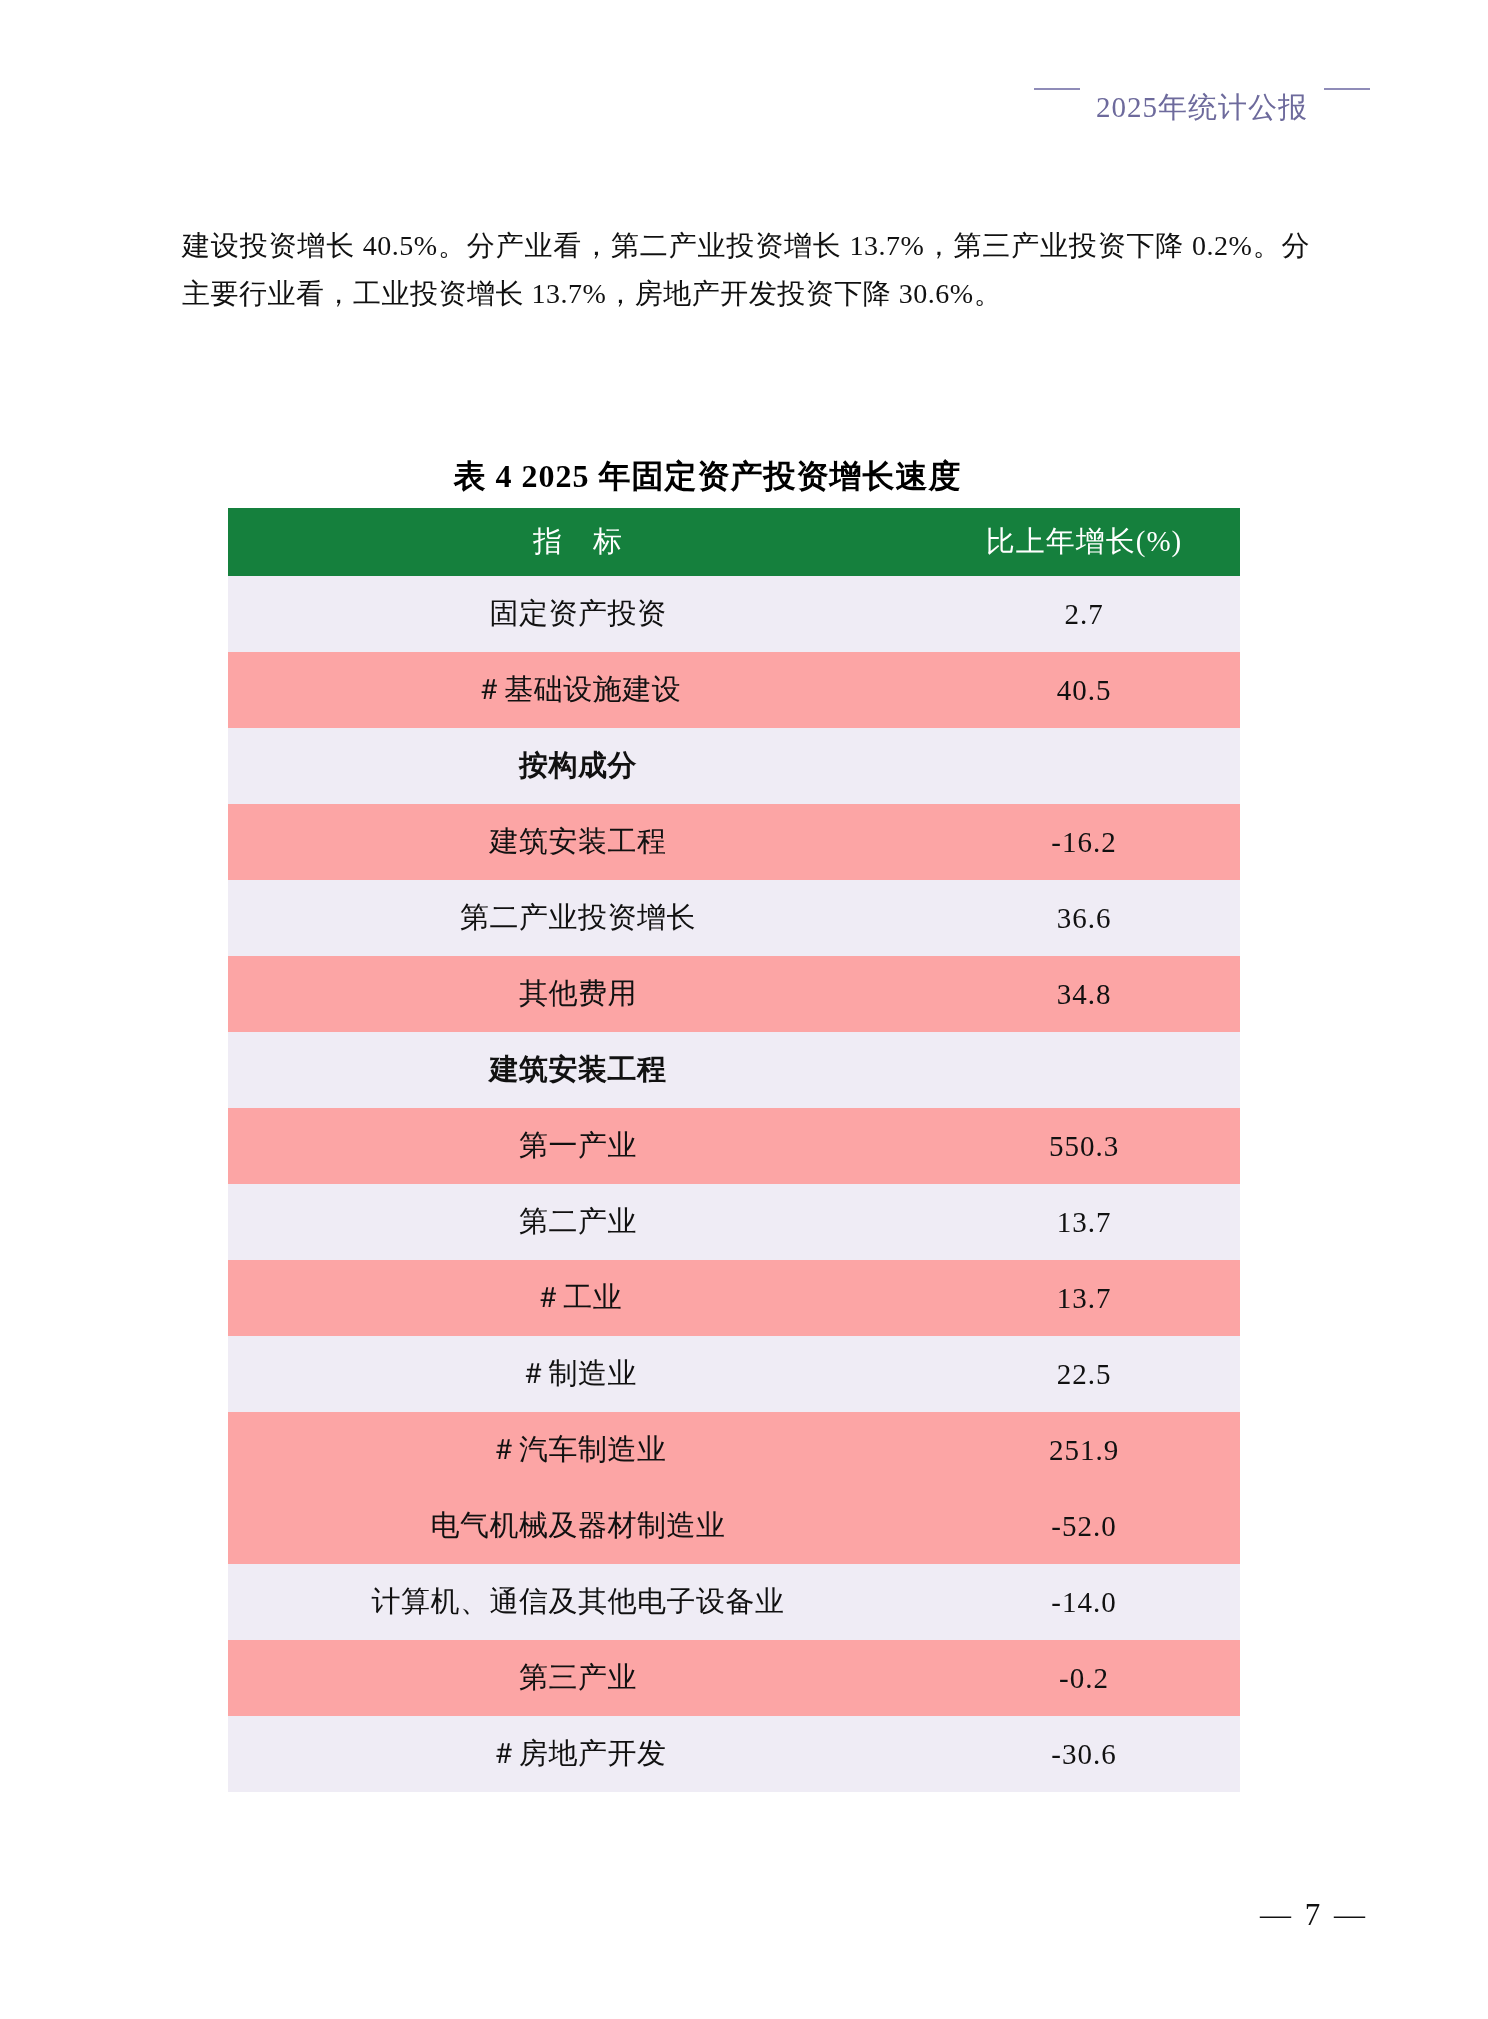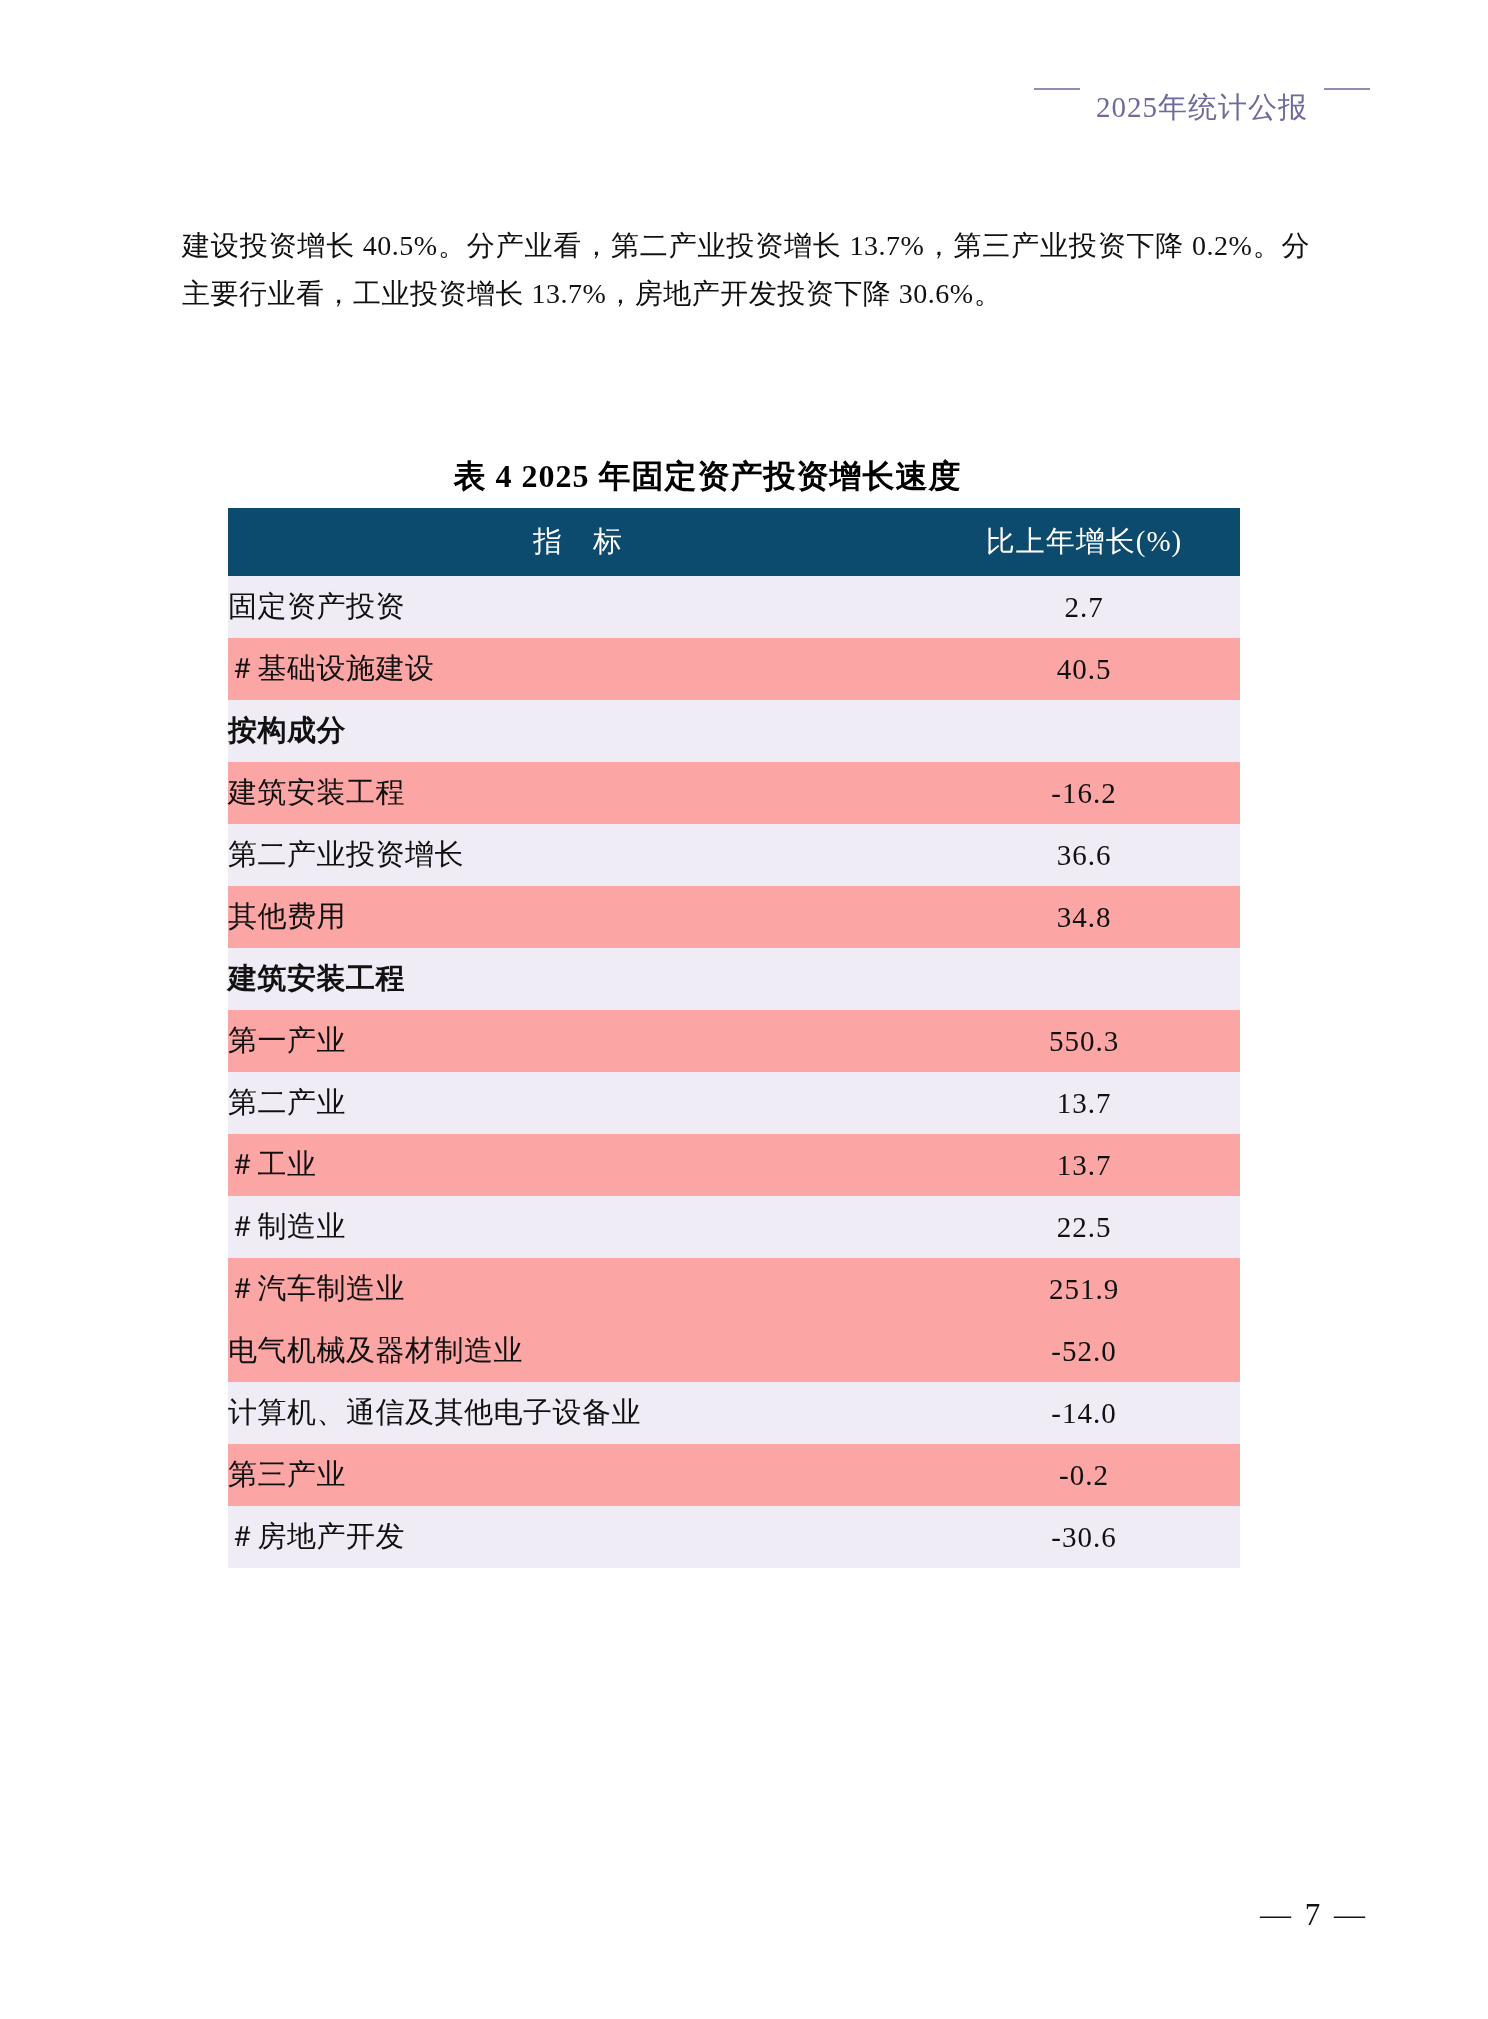--- a/index.html
+++ b/index.html
@@ -79,35 +79,36 @@
   table.stat {
     border-collapse: collapse;
     width: 1012px;
     table-layout: fixed;
     font-size: 29px;
   }
   table.stat col.c1 { width: 700px; }
   table.stat col.c2 { width: 312px; }
 
   table.stat thead th {
-    background: #0c4a6e;
+    background: #15803d;
     color: #ffffff;
     font-weight: normal;
     height: 66px;
     font-size: 29px;
     letter-spacing: 1px;
     border: none;
     text-align: center;
     vertical-align: middle;
   }
   table.stat tbody td {
     height: 62px;
     vertical-align: middle;
     border: none;
-    padding: 0;
+    padding: 7px;
+    text-align: center;
   }
   table.stat tbody tr.odd td { background: #efecf5; }
   table.stat tbody tr.even td { background: #fca5a5; }
 
   td.label {
     text-align: left;
     color: #111;
     letter-spacing: 0.5px;
   }
   td.value {

